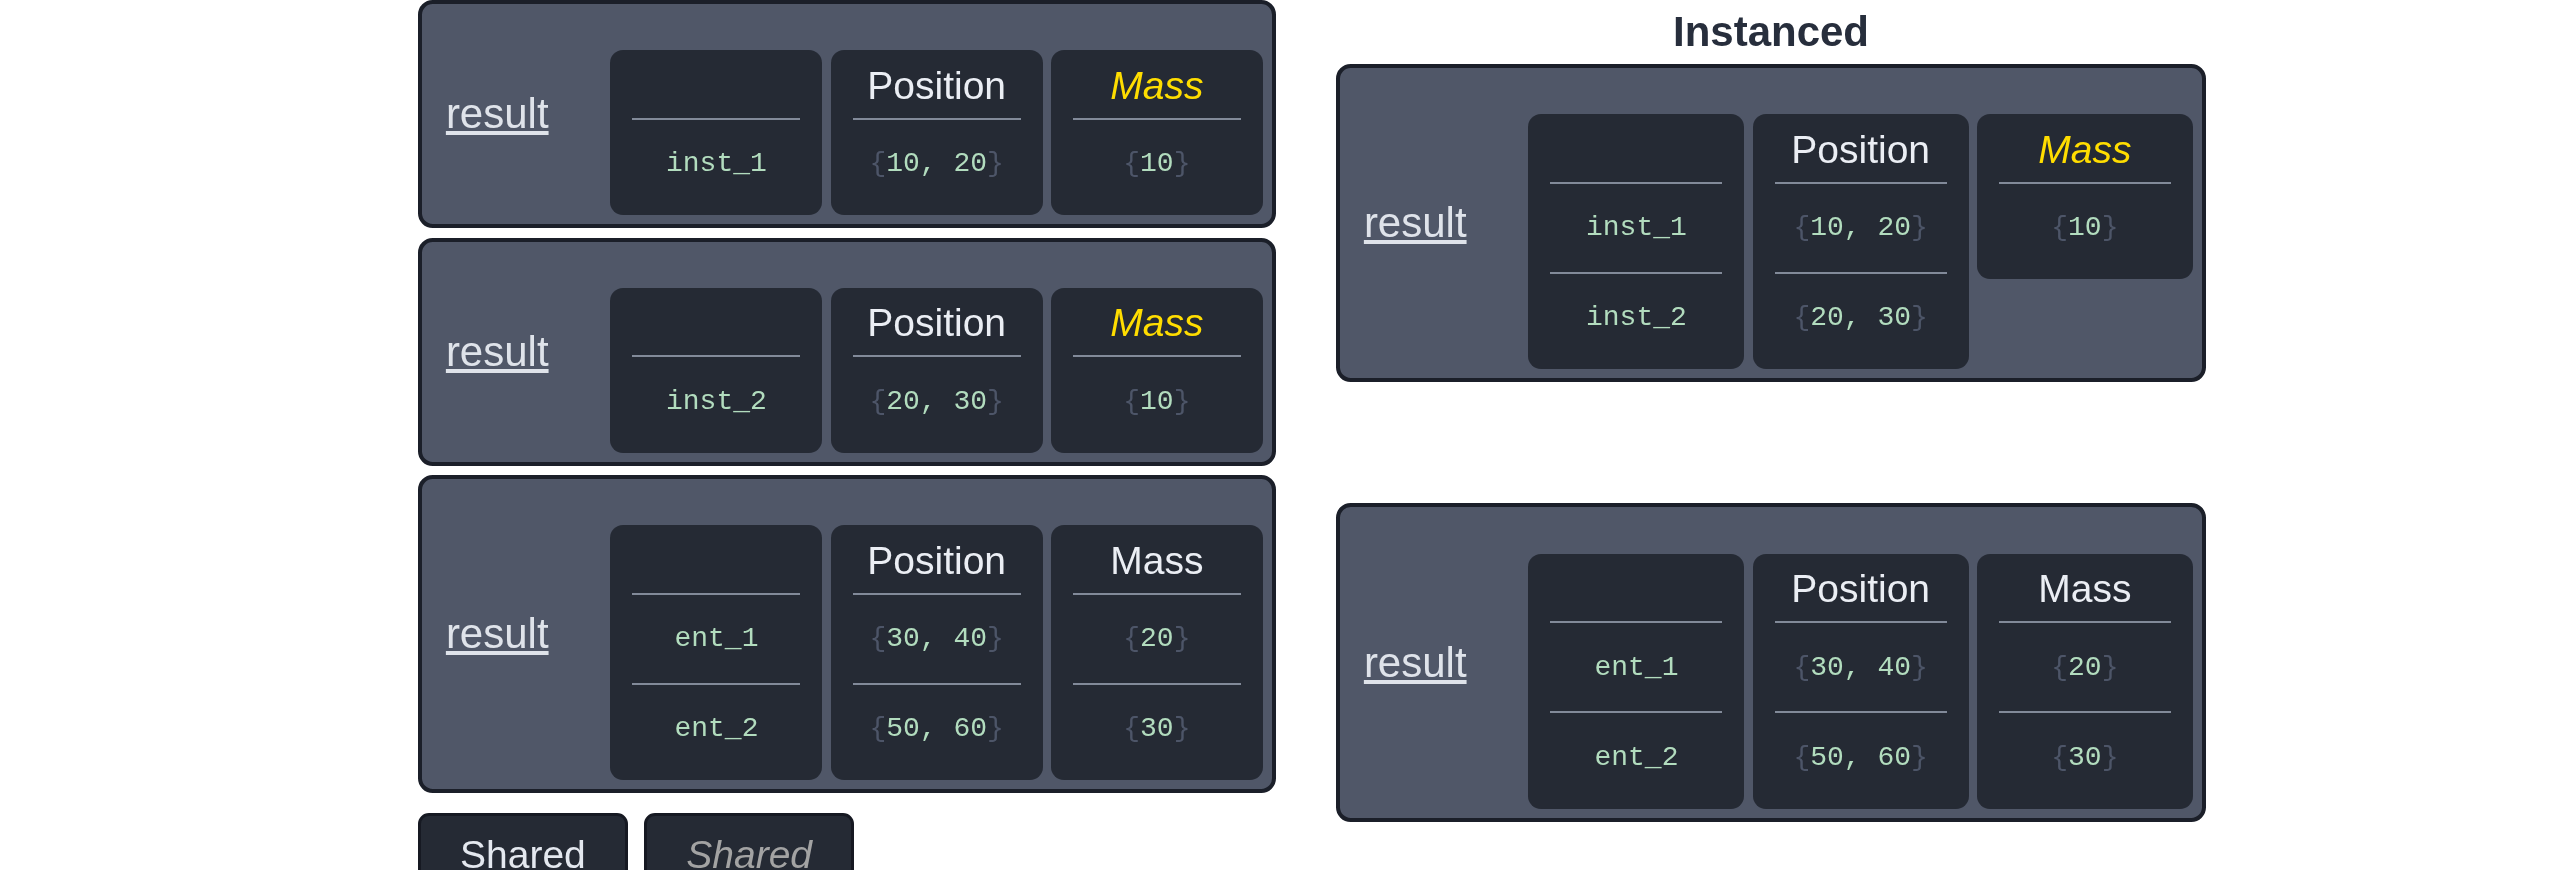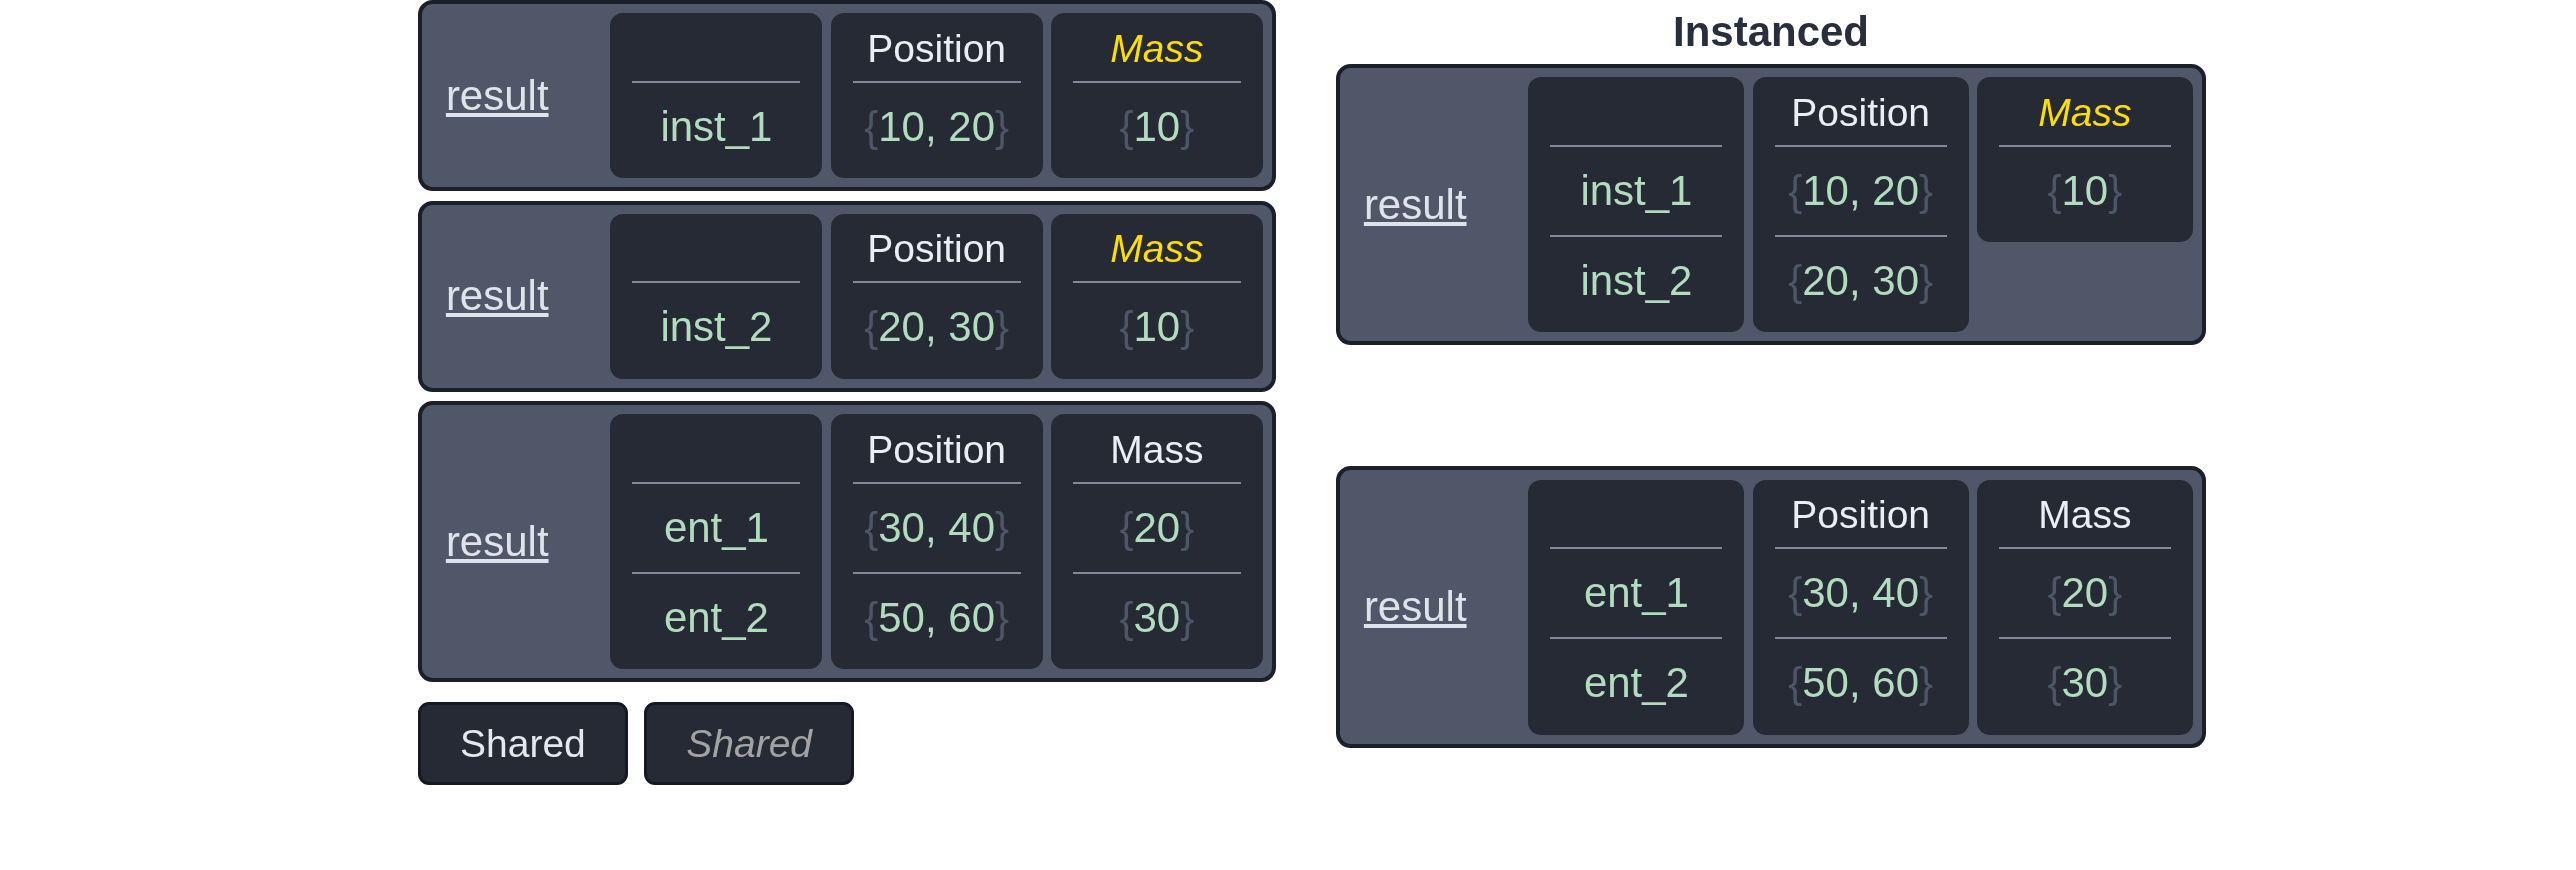--- a/index.html
+++ b/index.html
@@ -38,36 +38,37 @@
     padding-left: 14.7px;
     color: #dfe3ea; font-size: 42px; text-decoration: underline;
   }
 
   .cell {
     background: #252a34;
     border-radius: 13px;
     display: flex; flex-direction: column;
     padding: 3.7px 0 7.3px 0;
     min-width: 0;
+    margin-top: 37px;
   }
   .cell.short { align-self: start; }
 
   .chead {
     height: 64px; flex: none;
     display: flex; align-items: center; justify-content: center;
     font-size: 39px; color: #ebeef4;
   }
   .chead.shared { color: #ffdd00; font-style: italic; }
 
   .sep { border-top: 2.8px solid #828a99; margin: 0 22px; flex: none; }
 
   .crow {
     height: 88px; flex: none;
     display: flex; align-items: center; justify-content: center;
-    font-size: 42px; white-space: pre;
+    font-size: 28px; white-space: pre; font-family: Liberation Mono, monospace;
   }
   .green { color: #b2dcbe; }
   .brace { color: #4d5568; }
 
   .legend {
     margin-top: 20px;
     display: flex; gap: 16.5px;
   }
   .chip {
     height: 83px; box-sizing: border-box;

